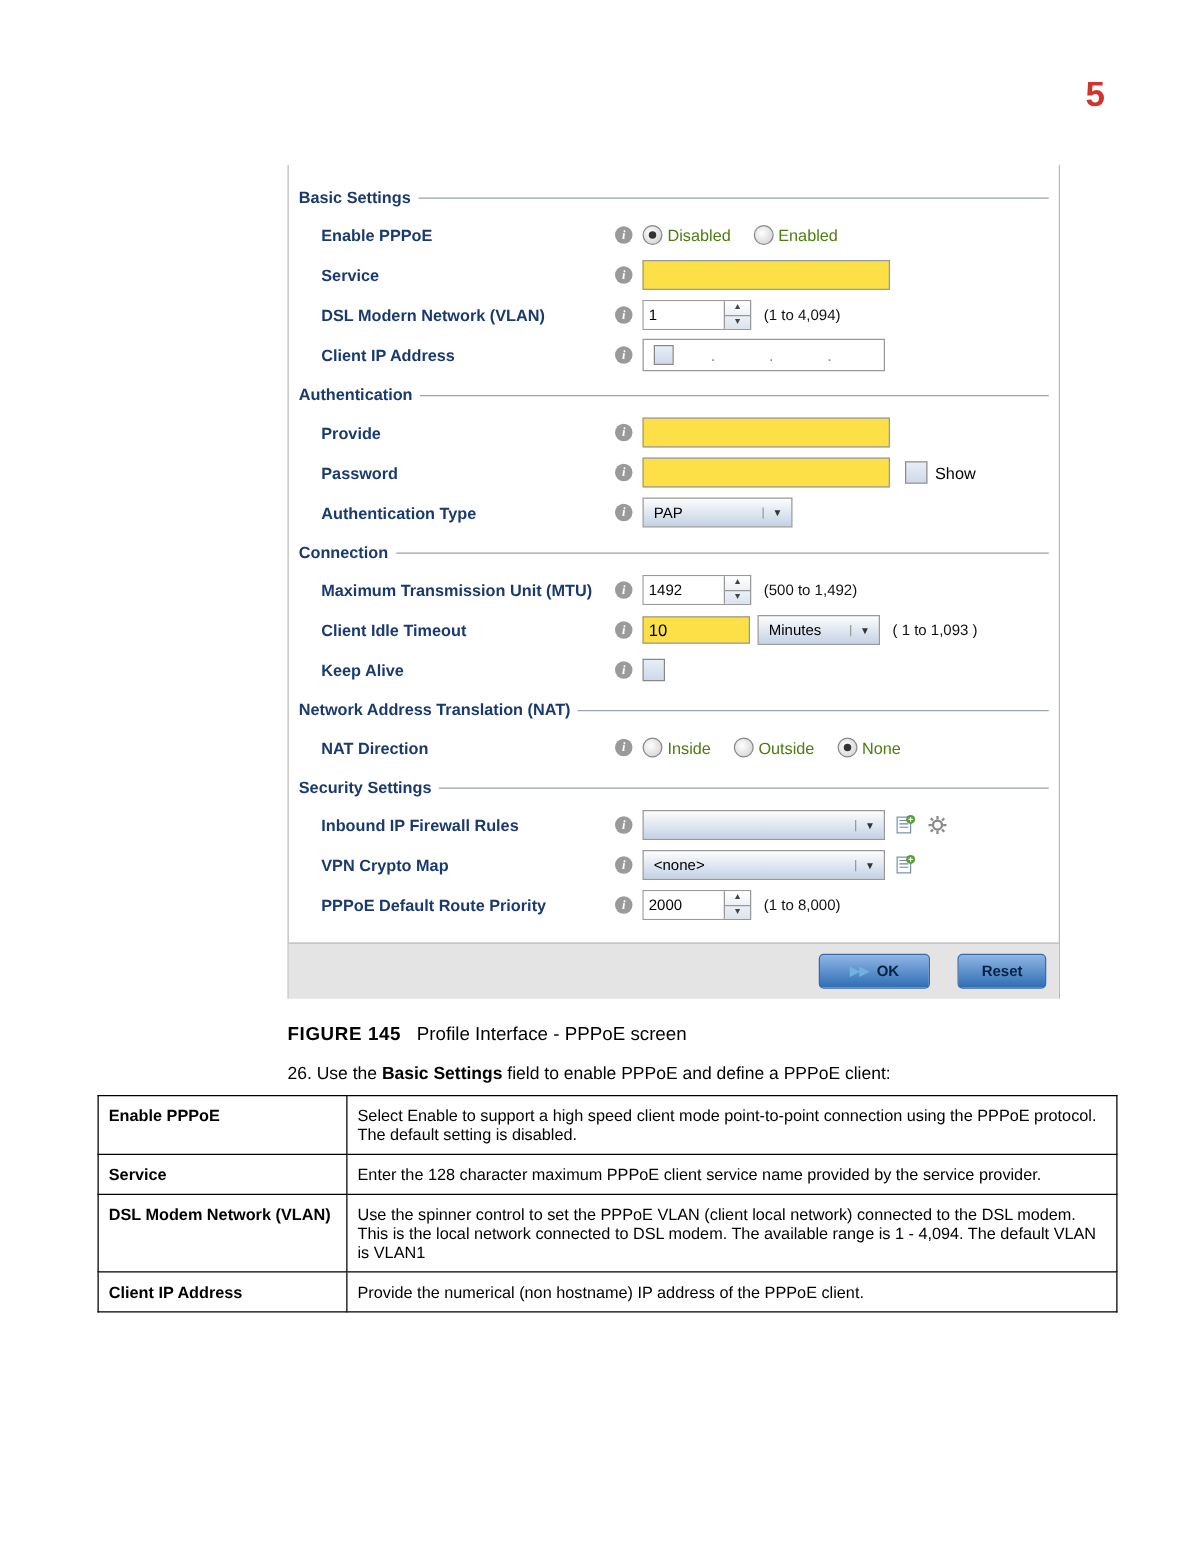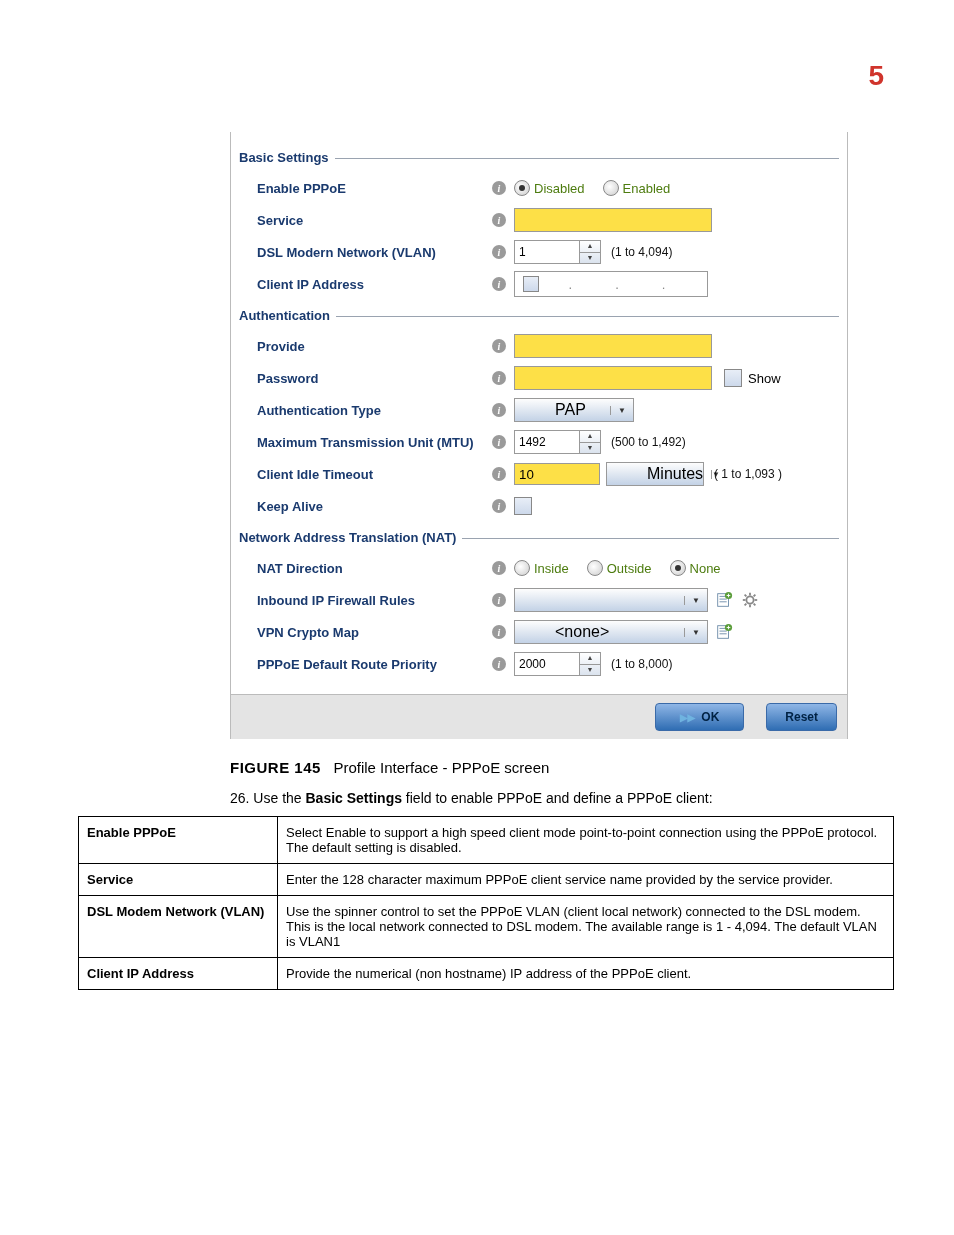--- a/index.html
+++ b/index.html
@@ -91,21 +91,21 @@
   }
   .spin input{border:none;width:56px;padding:0 4px;font-size:12px;}
   .spin .arrs{width:20px;display:flex;flex-direction:column;border-left:1px solid #999;background:linear-gradient(#fff,#dbe3ee);}
   .spin .arrs div{flex:1;text-align:center;font-size:7px;line-height:10px;color:#444;}
   .spin .arrs div:first-child{border-bottom:1px solid #999;}
   .hint{color:#111;margin-left:10px;font-size:12px;}
   .ipbox{border:1px solid #999;height:24px;width:192px;display:inline-flex;align-items:center;background:#fff;}
   .ipbox .chk{width:14px;height:14px;border:1px solid #888;background:linear-gradient(#e8eef7,#cdd9eb);margin:0 8px;}
   .ipbox .dot{flex:1;text-align:center;color:#888;font-size:13px;}
   .selbox{display:inline-flex;height:22px;border:1px solid #999;background:linear-gradient(#fdfdfd,#c3d2e6);align-items:center;}
-  .selbox span{padding:0 8px;font-size:16px;flex:1;margin-left:32px;}
+  .selbox span{padding:0 8px;font-size:12px;flex:1;}
   .selbox .arr{width:22px;text-align:center;border-left:1px solid #999;font-size:8px;color:#333;}
   .chkbox{width:16px;height:16px;border:1px solid #888;background:linear-gradient(#e8eef7,#cdd9eb);display:inline-block;}
   .tbtn{width:20px;height:20px;display:inline-flex;align-items:center;justify-content:center;margin-left:6px;}
   .tbtn svg{width:18px;height:18px;}
   .buttonbar{
     background:#e4e4e4;border-top:1px solid #bbb;margin:14px -8px 0 -8px;
     padding:8px 10px;display:flex;justify-content:flex-end;gap:22px;
   }
   .btn{display:inline-flex;align-items:center;justify-content:center;height:26px;border:1px solid #3a6aa8;border-radius:4px;
     background:linear-gradient(#8fb6e6,#2f6db3);color:#002244;font-weight:bold;font-size:12px;padding:0 18px;}
@@ -192,20 +192,24 @@
 
   <div class="row">
     <div class="rlabel">Authentication Type</div>
     <span class="info">i</span>
     <div class="selbox" style="width:118px">
       <span>PAP</span>
       <div class="arr">▼</div>
     </div>
   </div>
 
+  <div class="sect">
+    <span class="line"></span>
+    <span class="lbl">Connection</span>
+  </div>
 
   <div class="row">
     <div class="rlabel">Maximum Transmission Unit (MTU)</div>
     <span class="info">i</span>
     <div class="spin">
       <input value="1492" style="">
       <div class="arrs">
           <div>▲</div>
           <div>▼</div>
         </div>
@@ -239,20 +243,24 @@
     <div class="rlabel">NAT Direction</div>
     <span class="info">i</span>
     <span class="radio"></span>
     <span class="rtxt">Inside</span>
     <span class="radio"></span>
     <span class="rtxt">Outside</span>
     <span class="radio sel"></span>
     <span class="rtxt">None</span>
   </div>
 
+  <div class="sect">
+    <span class="line"></span>
+    <span class="lbl">Security Settings</span>
+  </div>
 
   <div class="row">
     <div class="rlabel">Inbound IP Firewall Rules</div>
     <span class="info">i</span>
     <div class="selbox" style="width:192px">
       <span></span>
       <div class="arr">▼</div>
     </div>
     <span class="tbtn">
       <svg viewBox="0 0 20 20">

